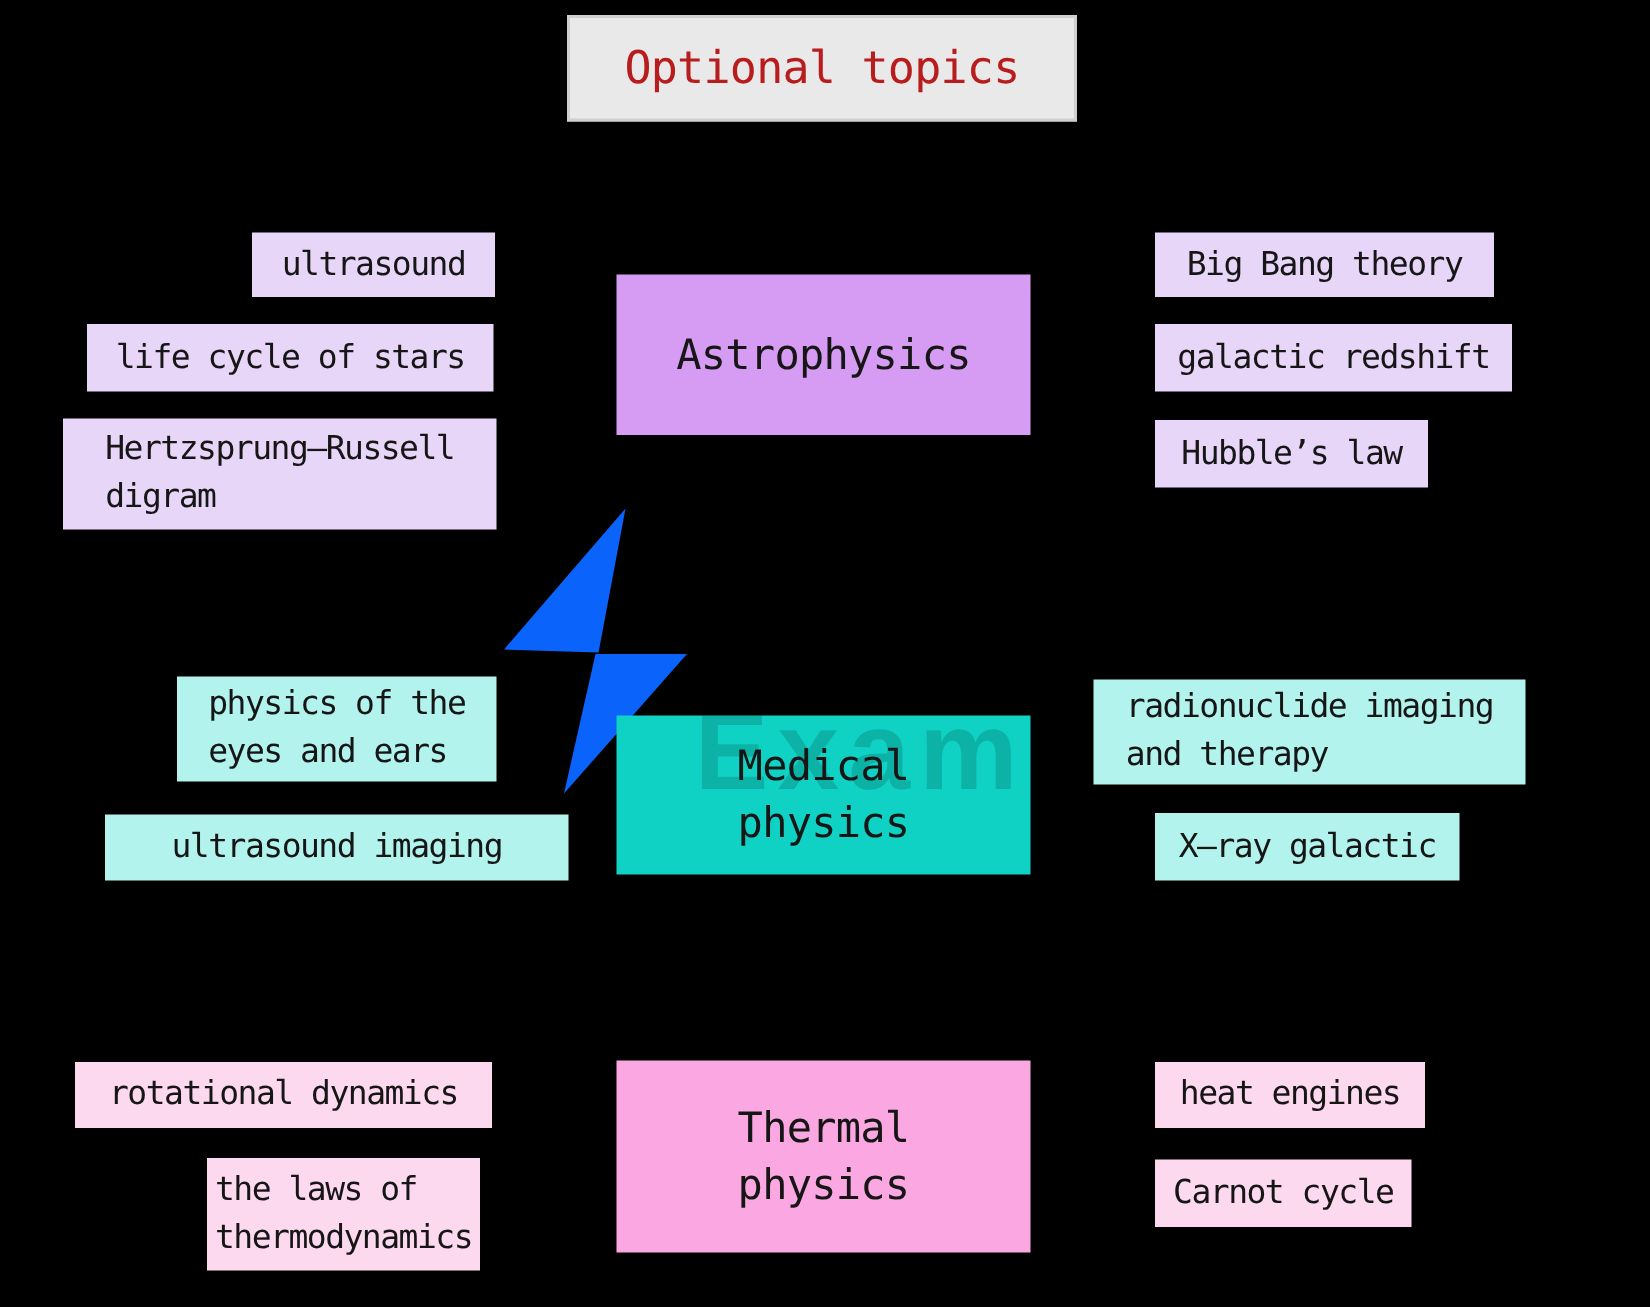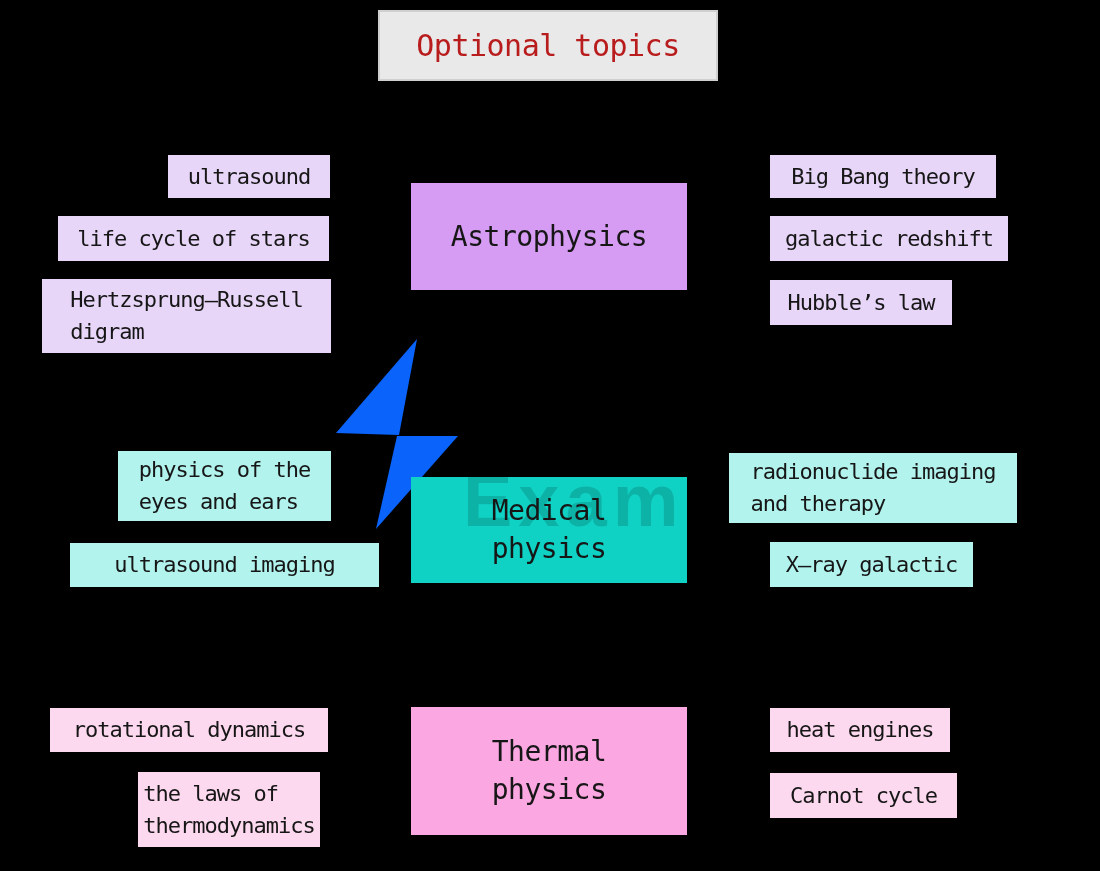--- a/index.html
+++ b/index.html
@@ -104,17 +104,17 @@
   <div class="box sub thermal-sub" style="left:50px;top:708px;width:278px;height:44px;">
     <span class="lbl">rotational dynamics</span>
   </div>
   <div class="box sub thermal-sub" style="left:106px;top:772px;width:182px;height:75px;margin-left:32px;">
     <span class="lbl">the laws of
 thermodynamics</span>
   </div>
   <div class="box sub thermal-sub" style="left:770px;top:708px;width:180px;height:44px;">
     <span class="lbl">heat engines</span>
   </div>
-  <div class="box sub thermal-sub" style="left:770px;top:773px;width:187px;height:45px;">
+  <div class="box sub thermal-sub" style="left:770px;top:773px;width:171px;height:45px;">
     <span class="lbl">Carnot cycle</span>
   </div>
 
 </div>
 
 </body></html>

